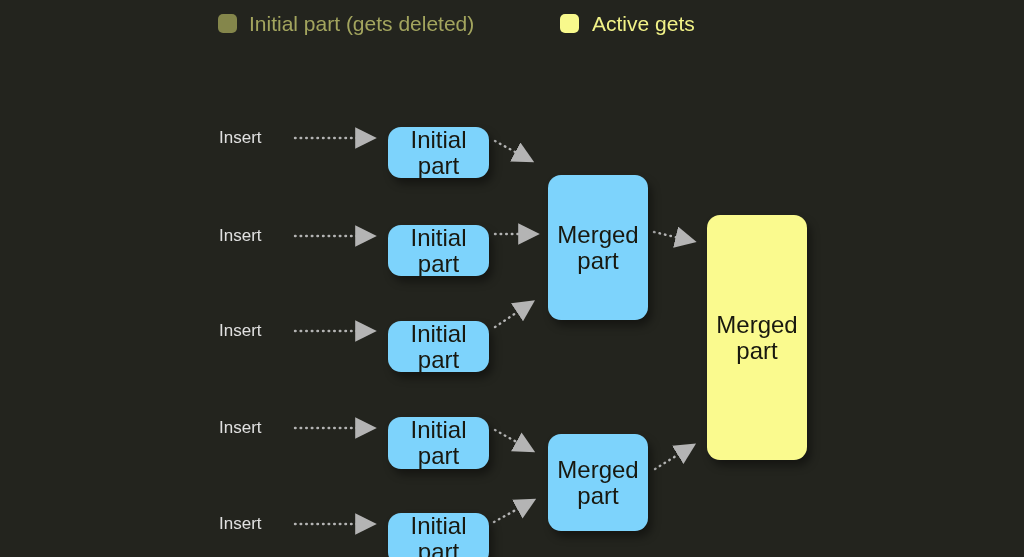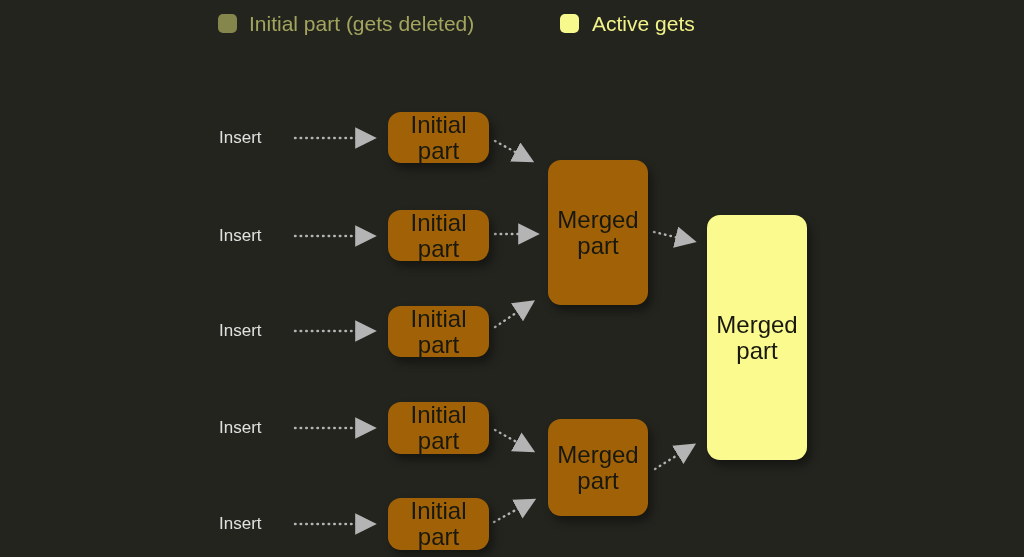--- a/index.html
+++ b/index.html
@@ -49,21 +49,21 @@
     align-items: center;
     justify-content: center;
     text-align: center;
     white-space: pre-line;
     color: #18180f;
     font-size: 24px;
     line-height: 26px;
     border-radius: 13px;
     box-shadow: 4px 6px 9px rgba(0,0,0,0.40);
   }
-  .node-inactive { background: #a16207; }
+  .node-inactive { background: #7dd3fc; margin-top: 15px; }
   .node-active   { background: #fafa8e; }
 
   .initial-1 { left: 388px; top: 112px; width: 101px; height: 51px; }
   .initial-2 { left: 388px; top: 210px; width: 101px; height: 51px; }
   .initial-3 { left: 388px; top: 306px; width: 101px; height: 51px; }
   .initial-4 { left: 388px; top: 402px; width: 101px; height: 52px; }
   .initial-5 { left: 388px; top: 498px; width: 101px; height: 52px; }
 
   .merged-top    { left: 548px; top: 160px; width: 100px; height: 145px; }
   .merged-bottom { left: 548px; top: 419px; width: 100px; height: 97px;  }

